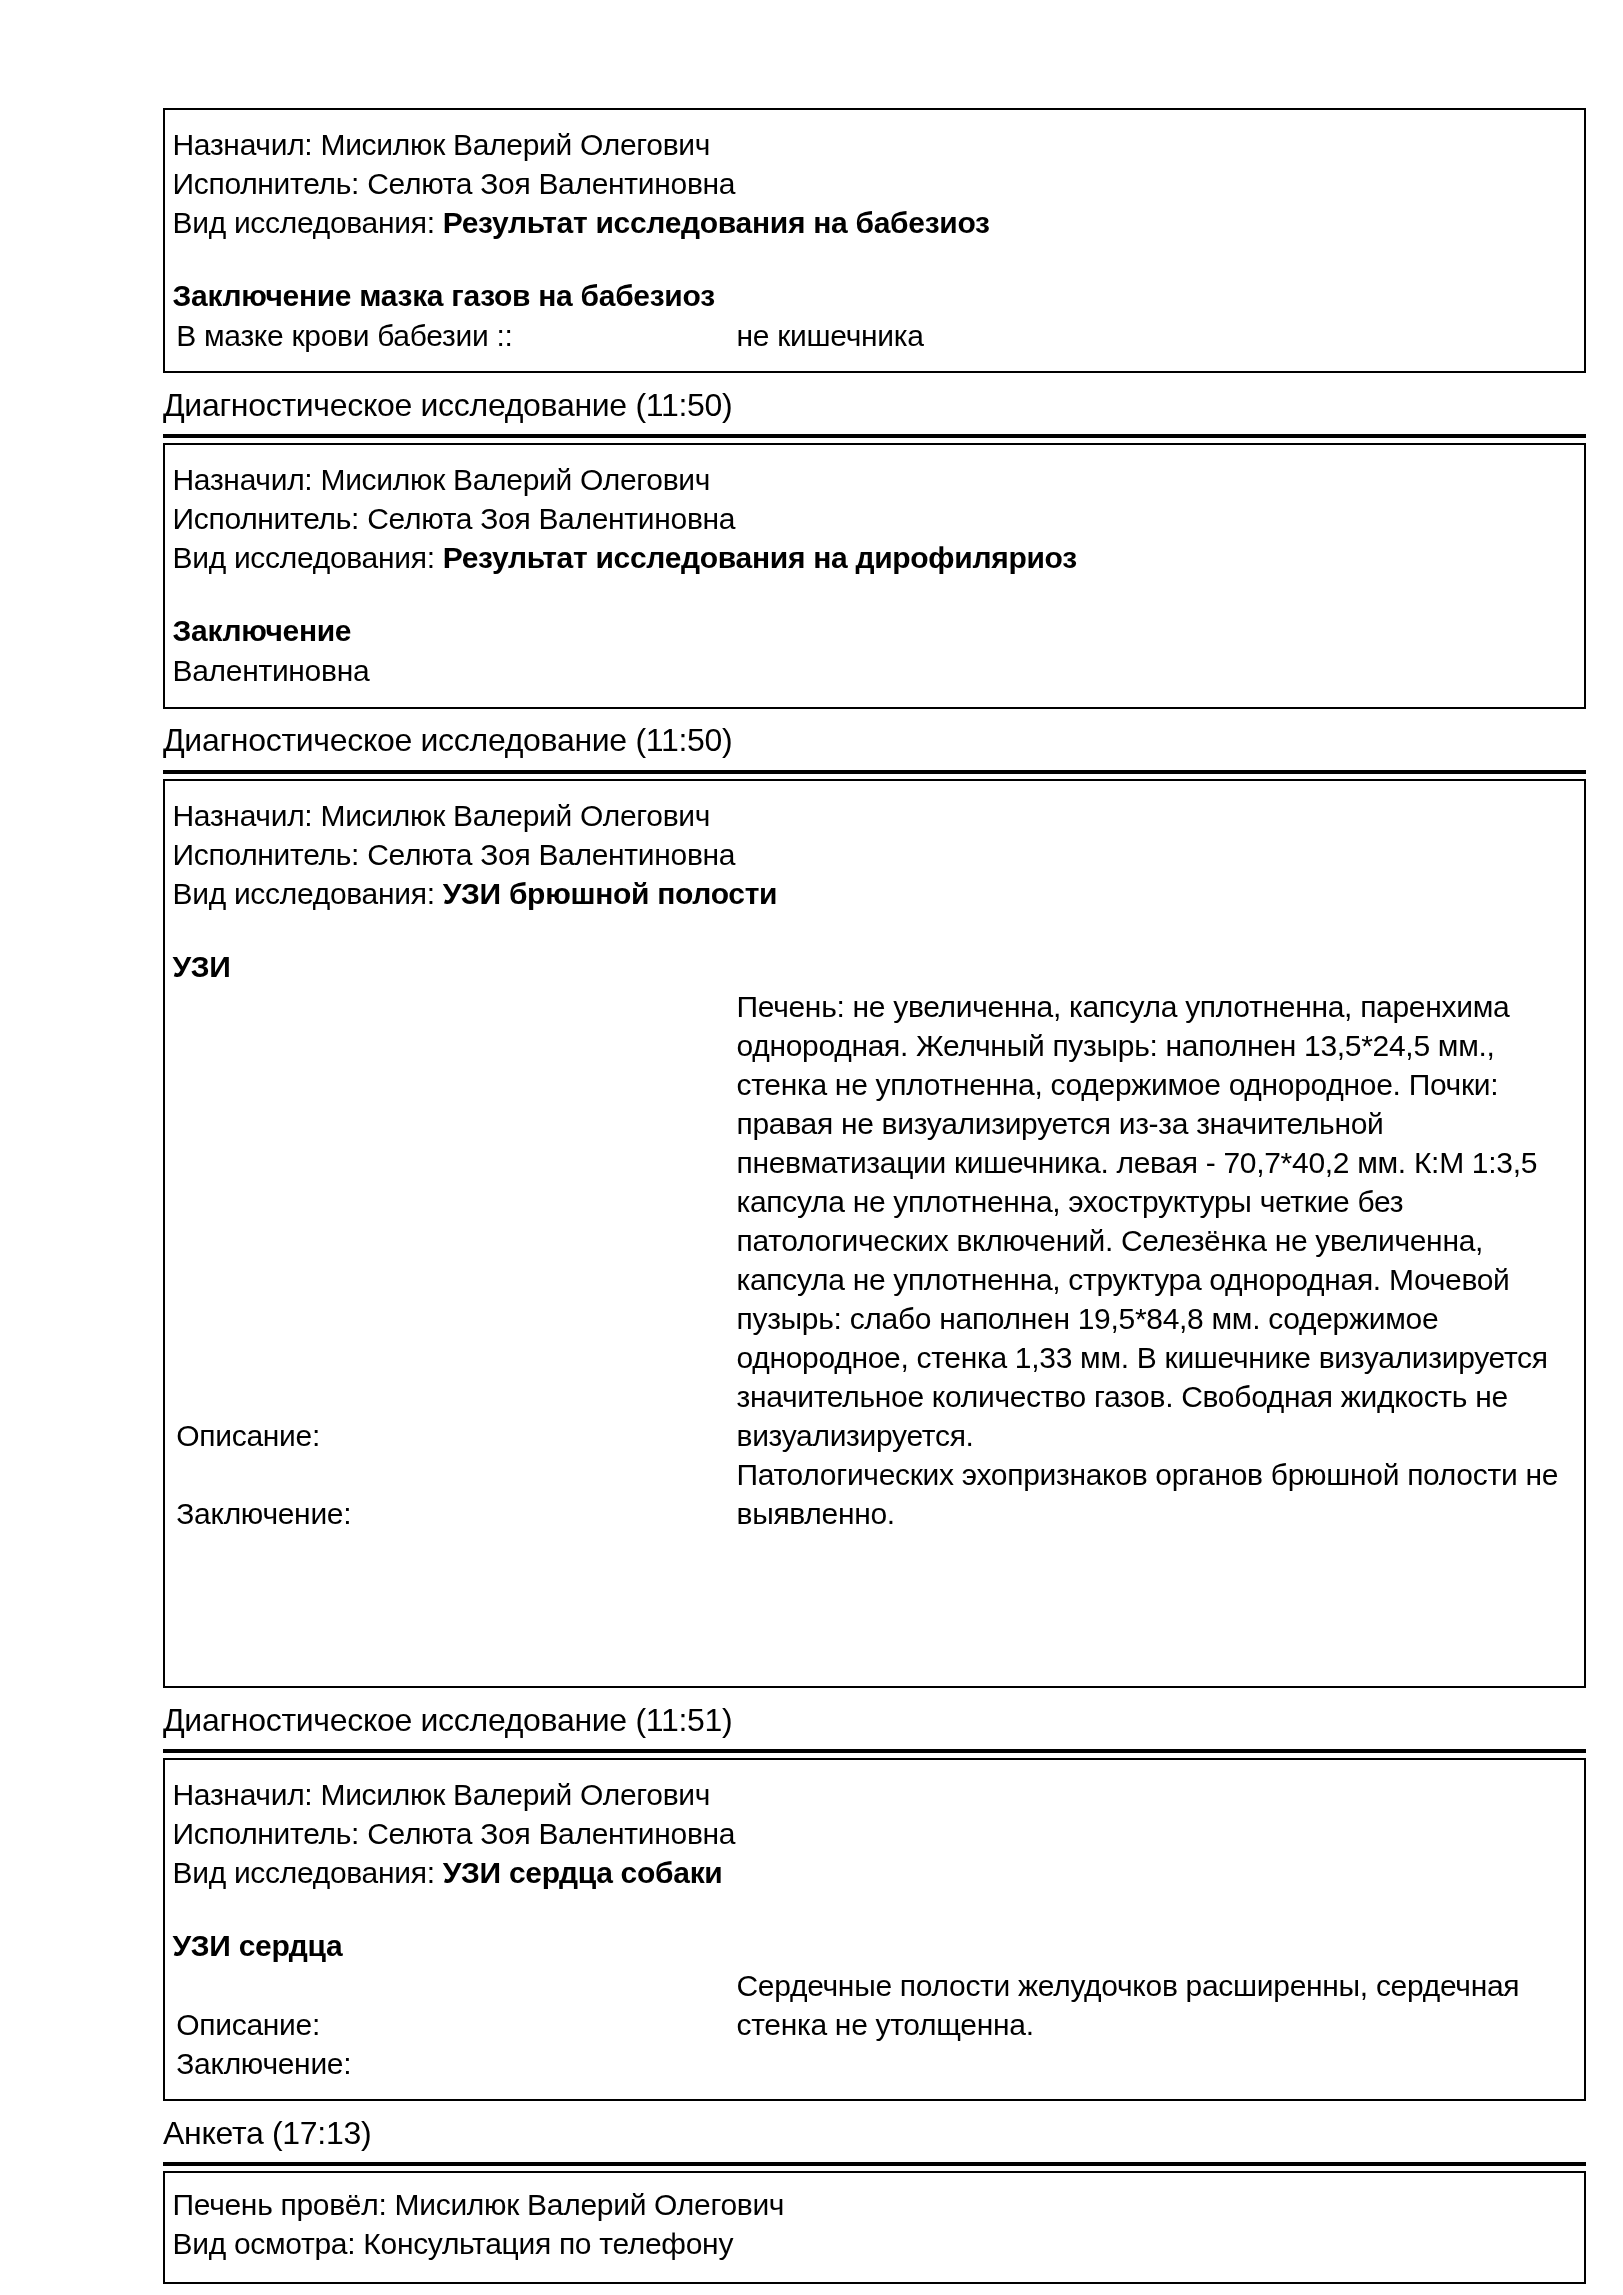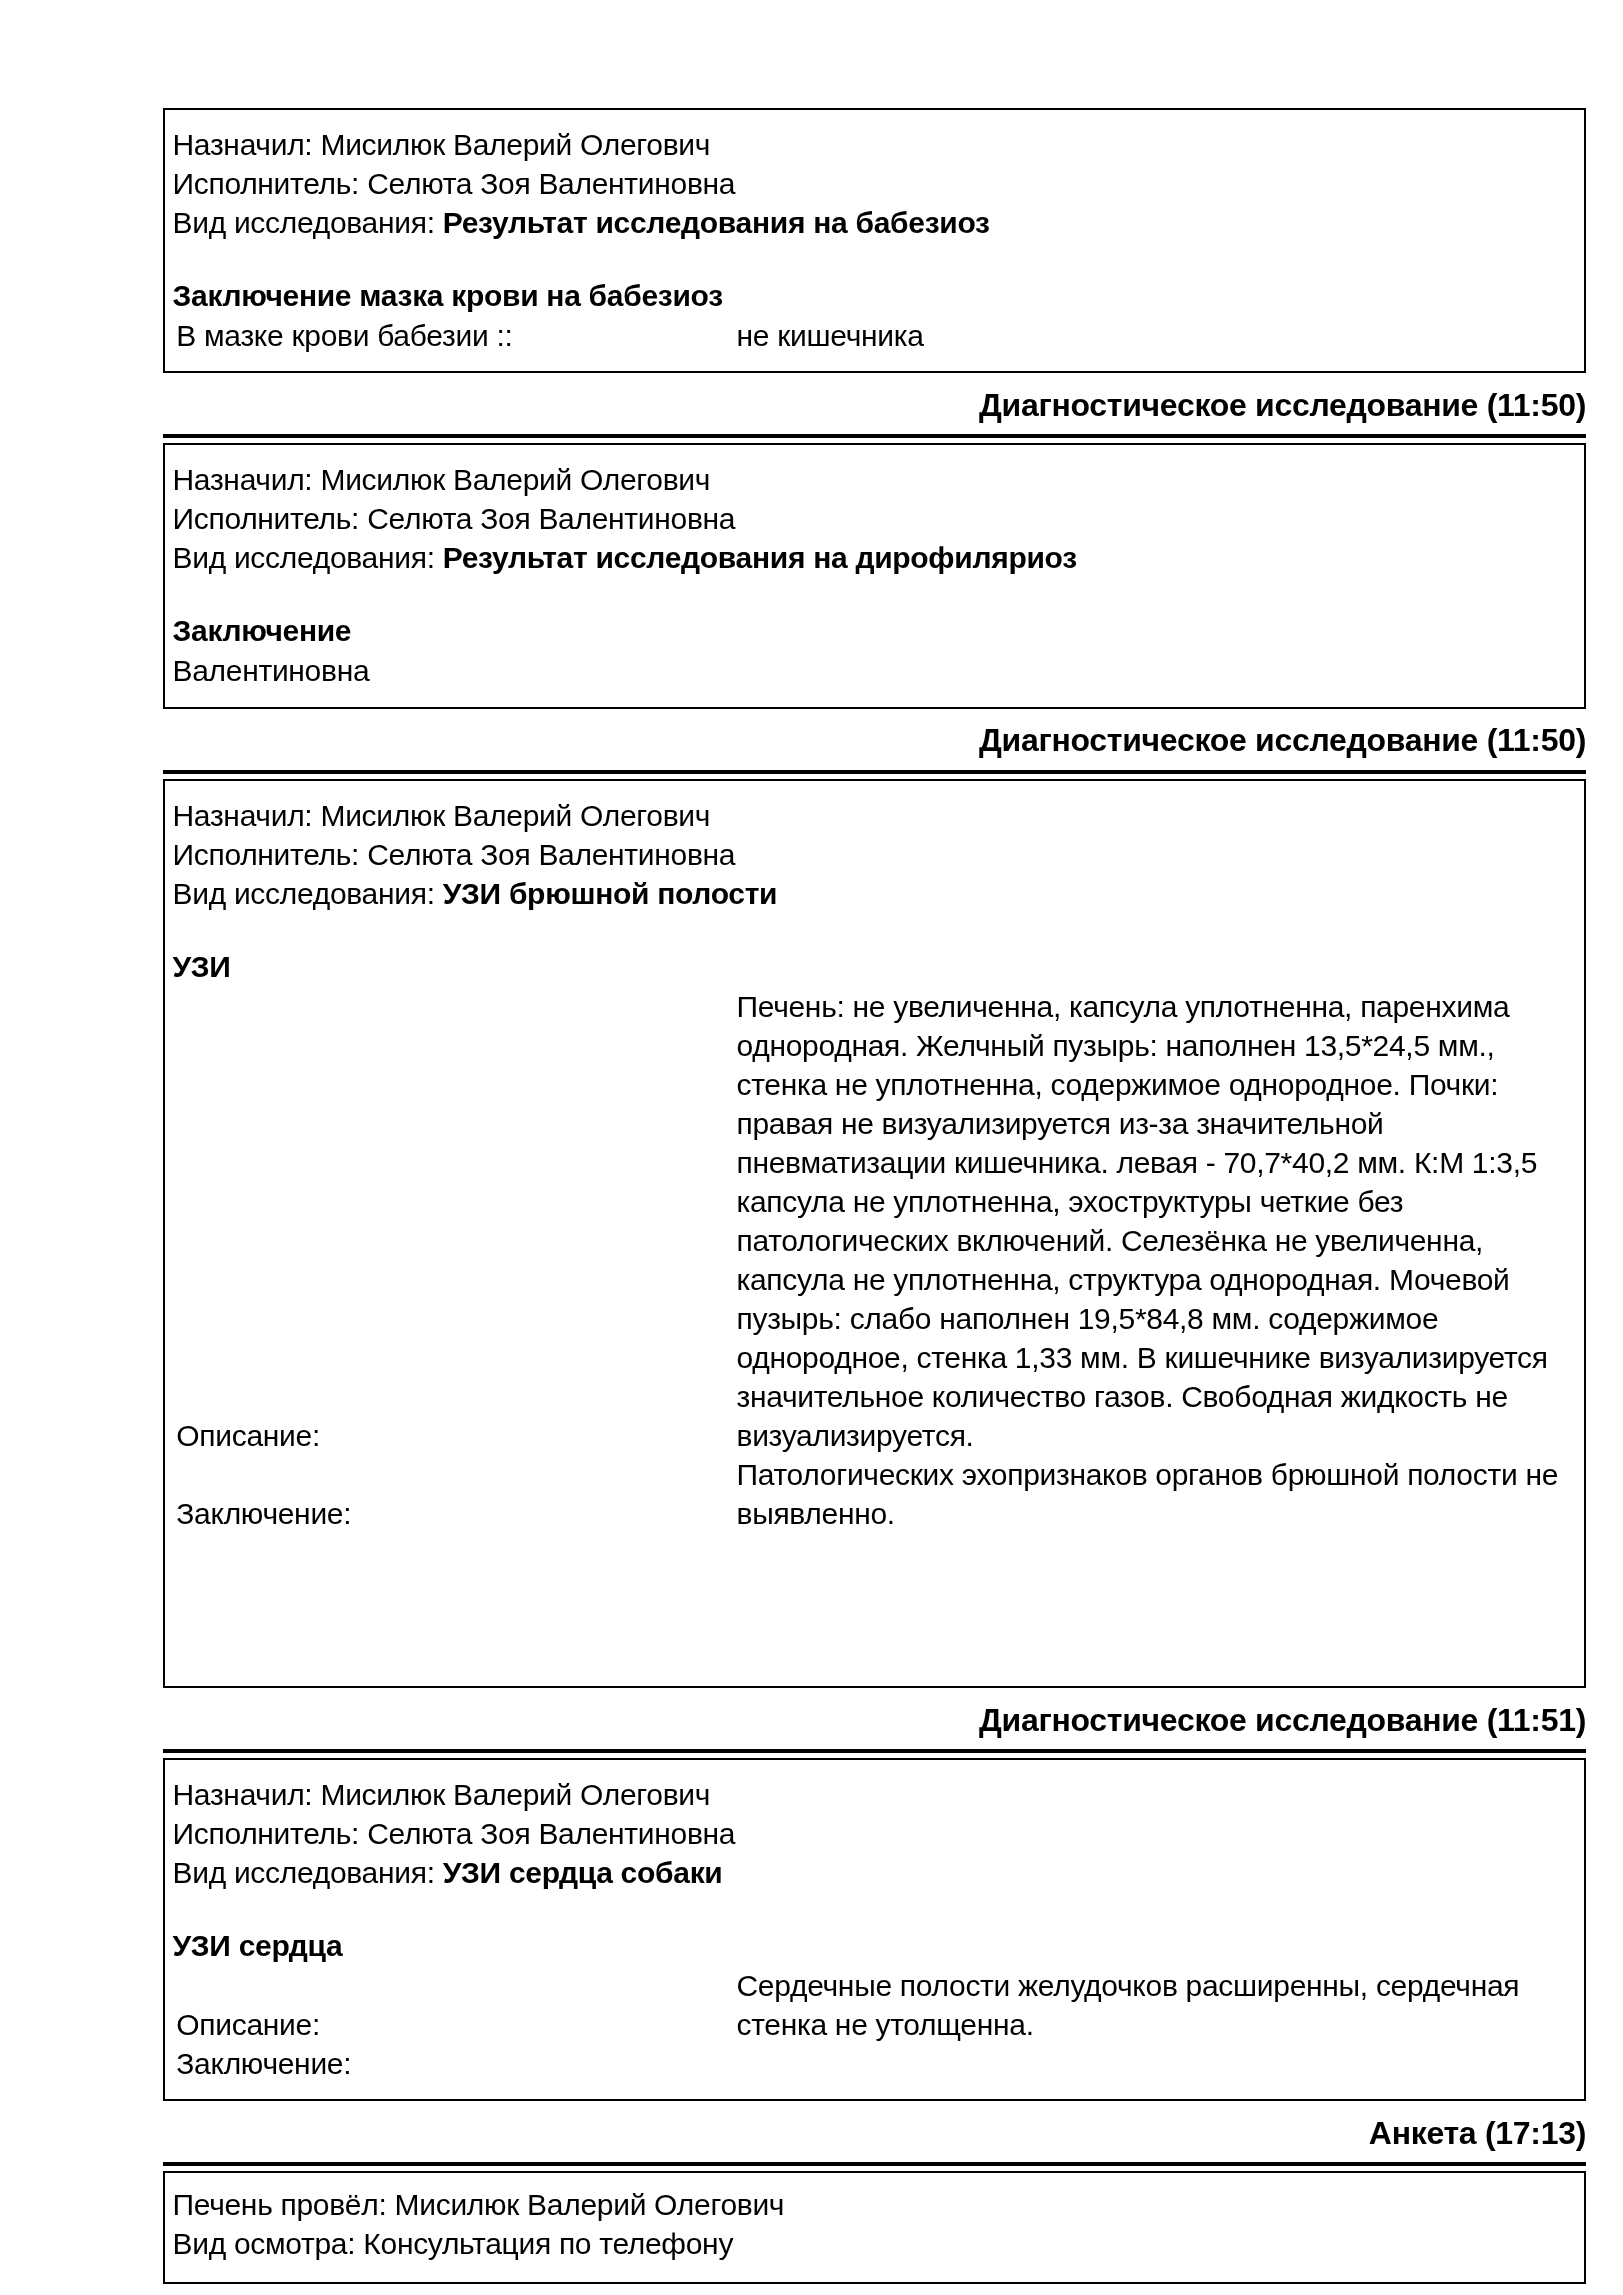--- a/index.html
+++ b/index.html
@@ -65,37 +65,36 @@
   .kv-value {
     flex: 1 1 auto;
     padding-right: 5px;
   }
 
   
   .heading {
     margin: 10px 0 5px 0;
     padding: 3.8px 0 11.3px 0;
     font-size: 32px;
-    font-weight: bold;
+    font-weight: normal;
     line-height: 36px;
     border-bottom: 4.4px solid #000000;
-    text-align: right;
   }
 </style>
 </head>
 <body>
 
 <div class="page">
 
   <section class="box">
     <p class="meta"><span>Назначил:</span> <span>Мисилюк Валерий Олегович</span></p>
     <p class="meta"><span>Исполнитель:</span> <span>Селюта Зоя Валентиновна</span></p>
     <p class="meta"><span>Вид исследования:</span> <span class="b">Результат исследования на бабезиоз</span></p>
     <div class="gap"></div>
-    <h3 class="subhead">Заключение мазка крови на бабезиоз</h3>
+    <h3 class="subhead">Заключение мазка газов на бабезиоз</h3>
     <div class="kv">
       <div class="kv-label">В мазке крови бабезии ::</div>
       <div class="kv-value">не кишечника</div>
     </div>
   </section>
 
   <h2 class="heading">Диагностическое исследование (11:50)</h2>
 
   <section class="box">
     <p class="meta"><span>Назначил:</span> <span>Мисилюк Валерий Олегович</span></p>

